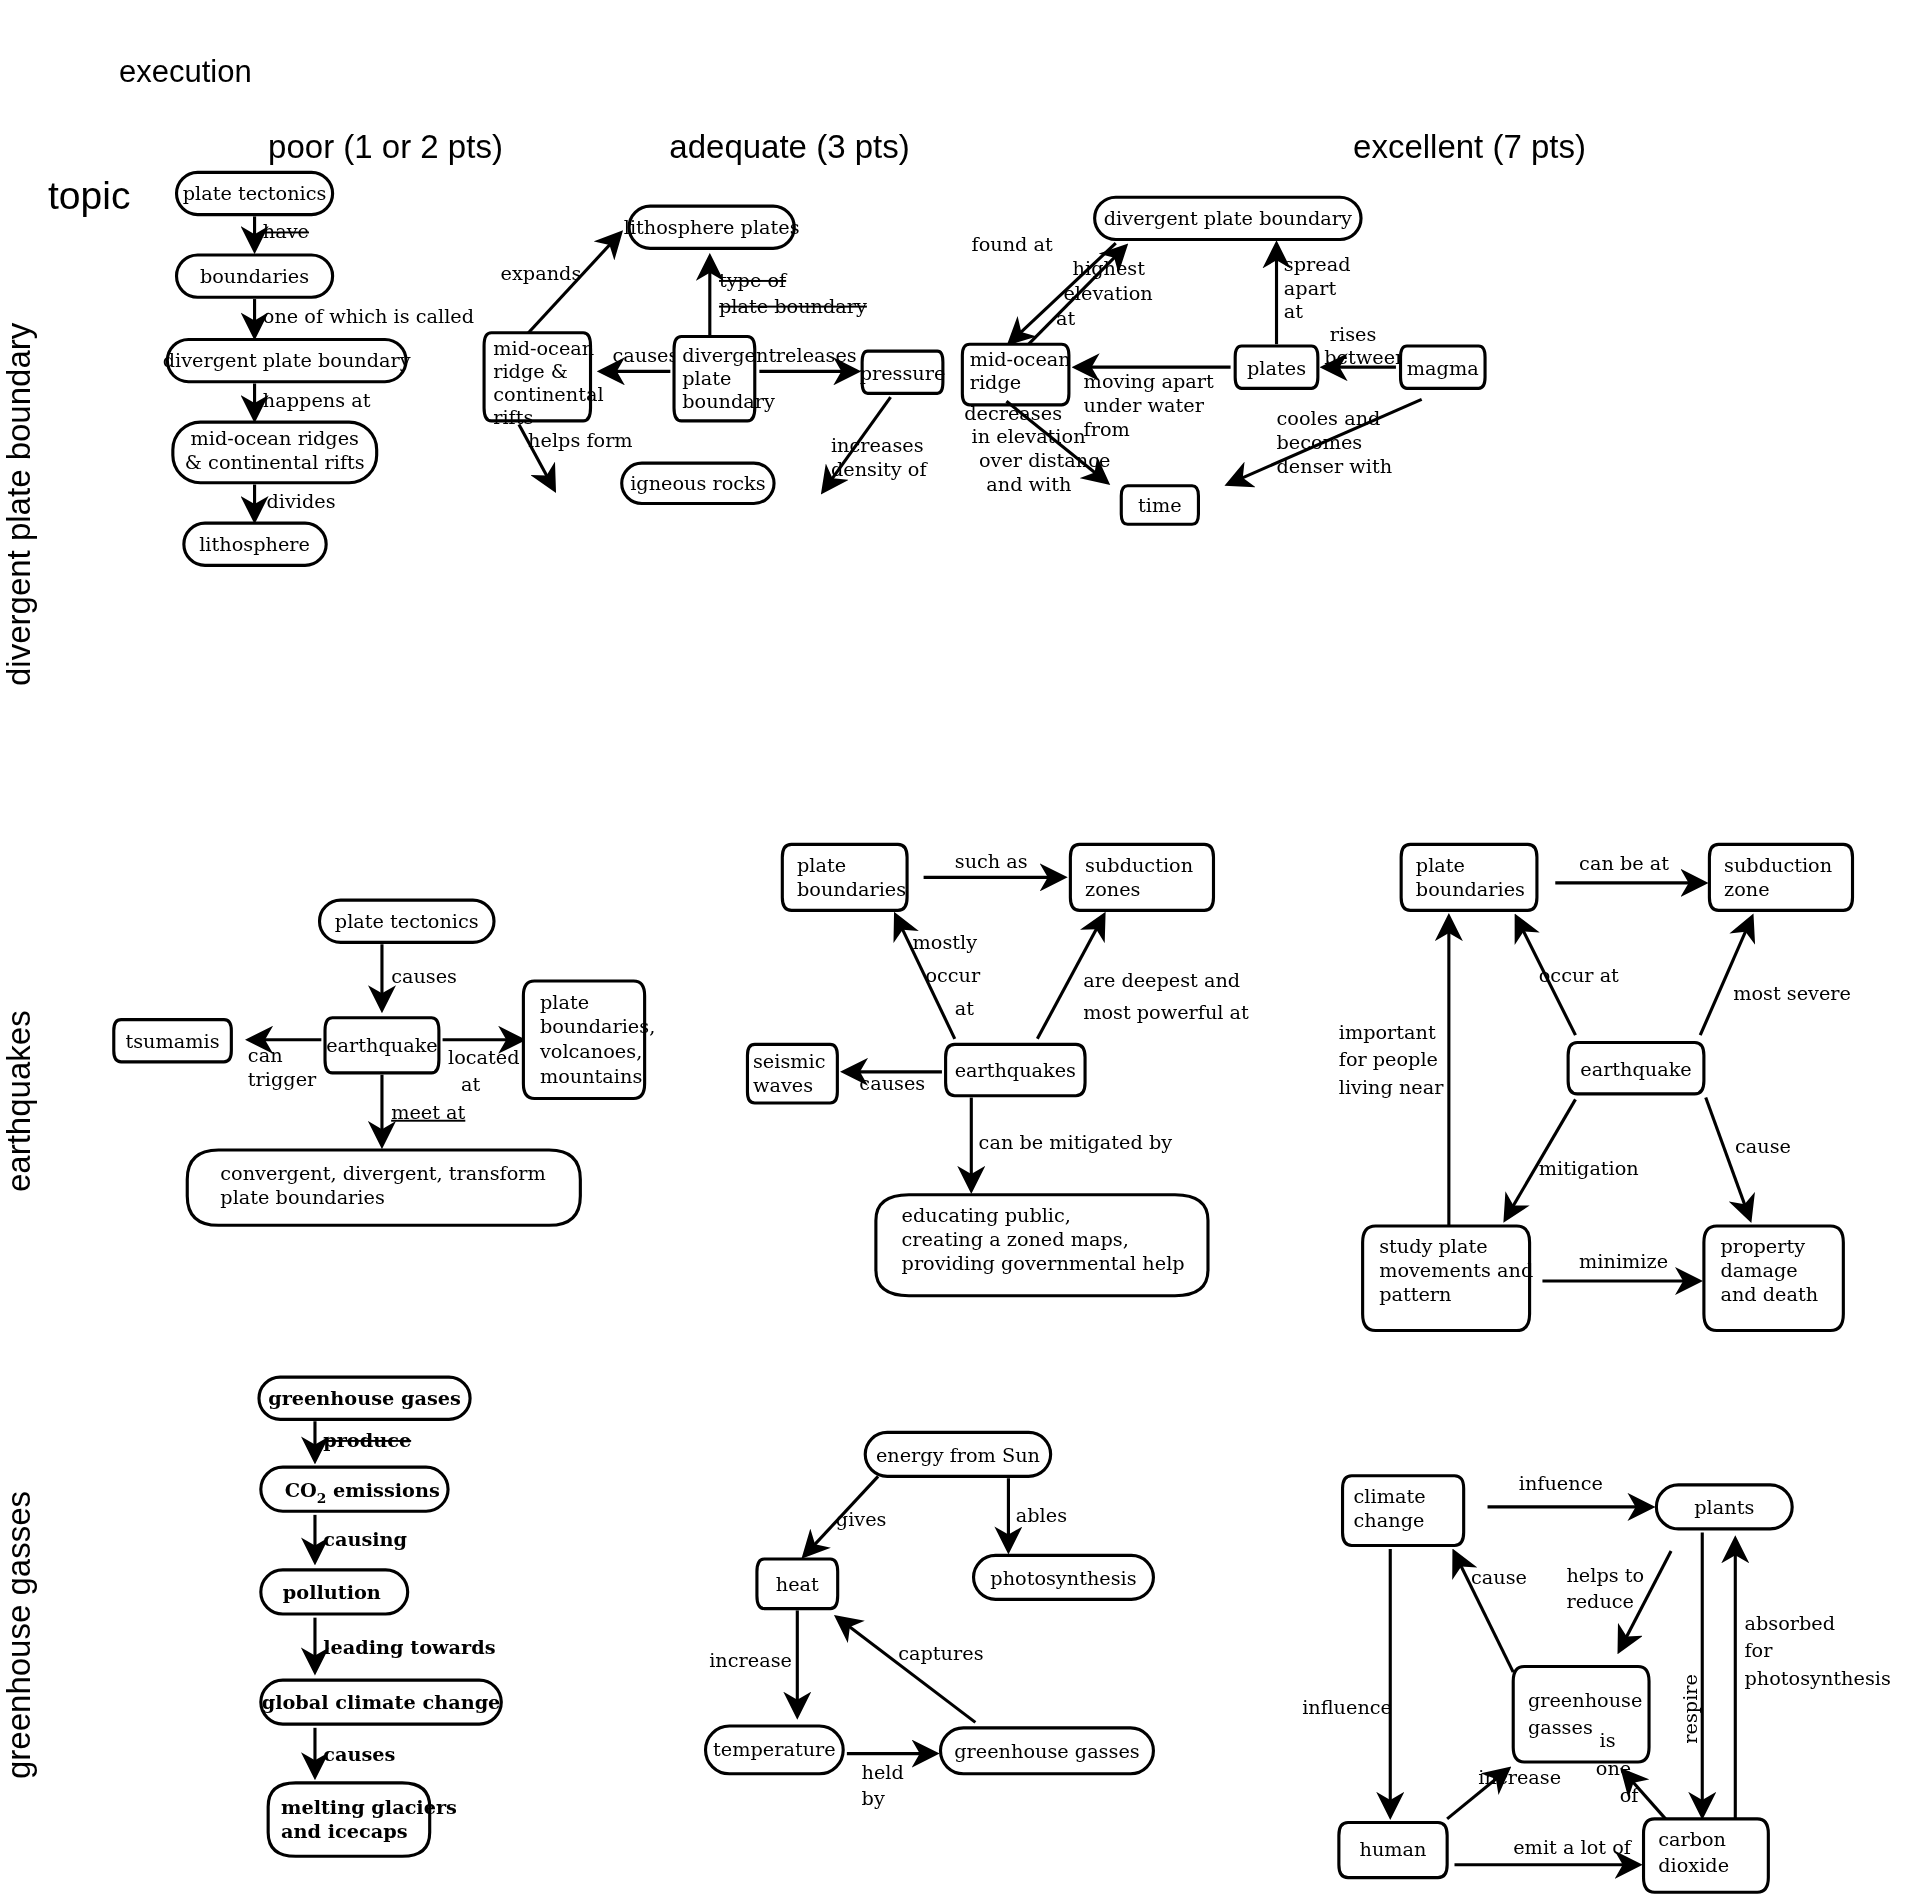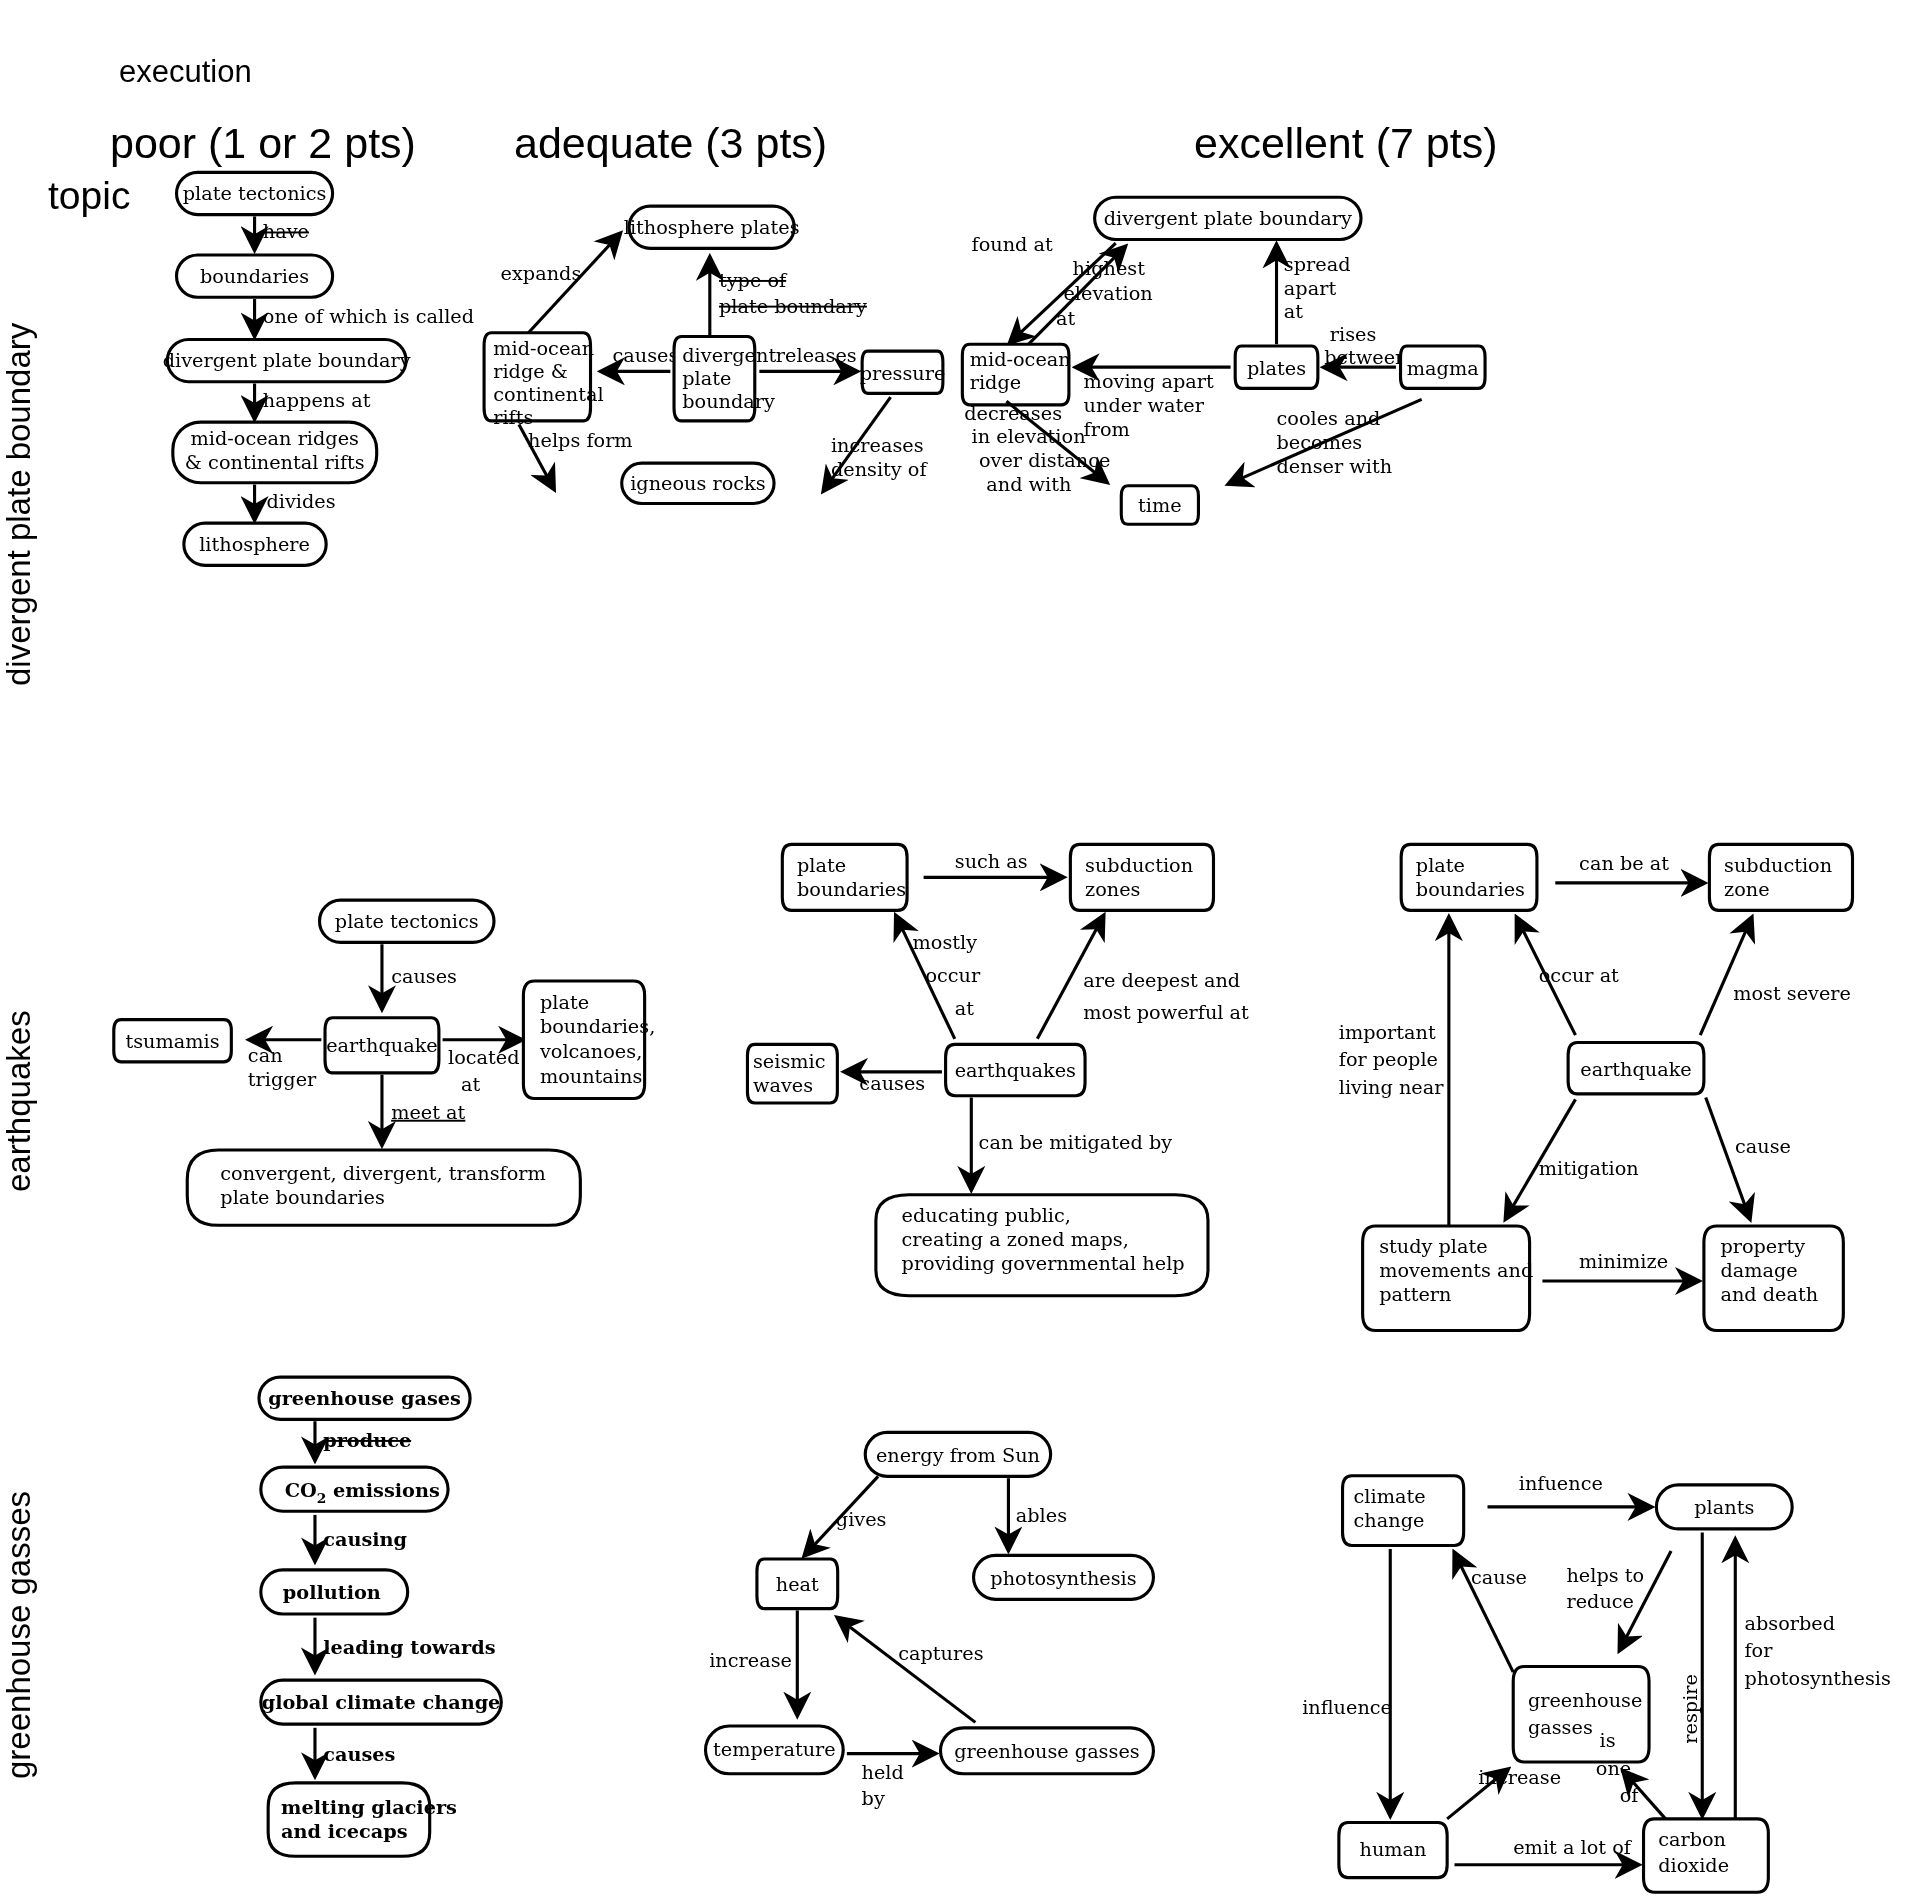--- a/index.html
+++ b/index.html
@@ -2,21 +2,21 @@
 <html style="font-size:14.7px"><head>
 <meta charset="utf-8">
 <style>
   html,body{margin:0;padding:0;background:#ffffff;}
   body{width:1928px;height:1900px;position:relative;
        font-family:"Liberation Sans",sans-serif;color:#000;overflow:hidden;}
 
   
   #execution-label{position:absolute;left:119px;top:20px;font-size:31px;margin-top:34px;}
   #topic-label{position:absolute;left:20px;top:174px;font-size:39px;margin-left:28px;}
-  .col-header{position:absolute;top:119px;font-size:43px;text-align:left;}
+  .col-header{position:absolute;top:128px;font-size:33px;text-align:center;}
   #col-poor{left:110px;width:551px;}
   #col-adequate{left:514px;width:551px;}
   #col-excellent{left:1194px;width:551px;}
 
   .row-label{position:absolute;left:0;font-size:33px;
              writing-mode:vertical-rl;transform:rotate(180deg);
              text-align:center;white-space:nowrap;}
   #row-lbl-0{top:220px;height:569px;width:64px;}
   #row-lbl-1{top:918px;height:367px;width:64px;}
   #row-lbl-2{top:1359px;height:551px;width:64px;}

